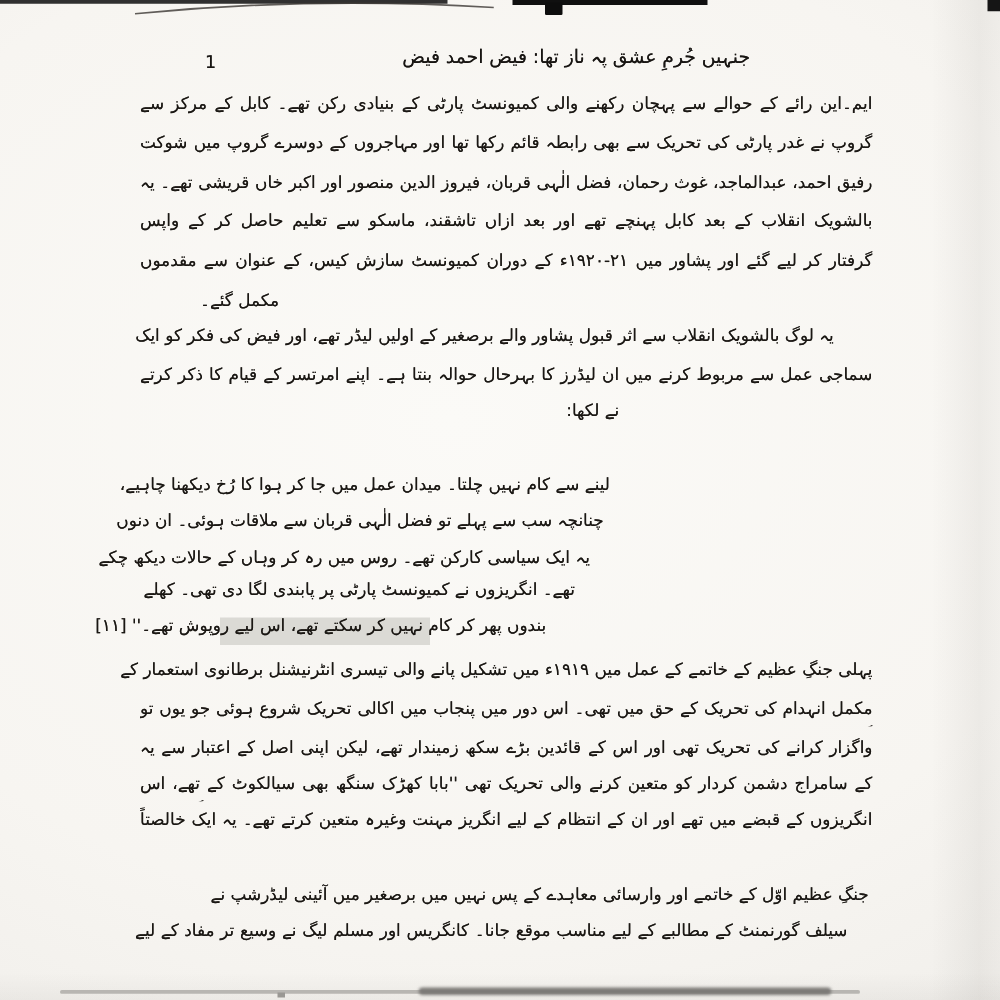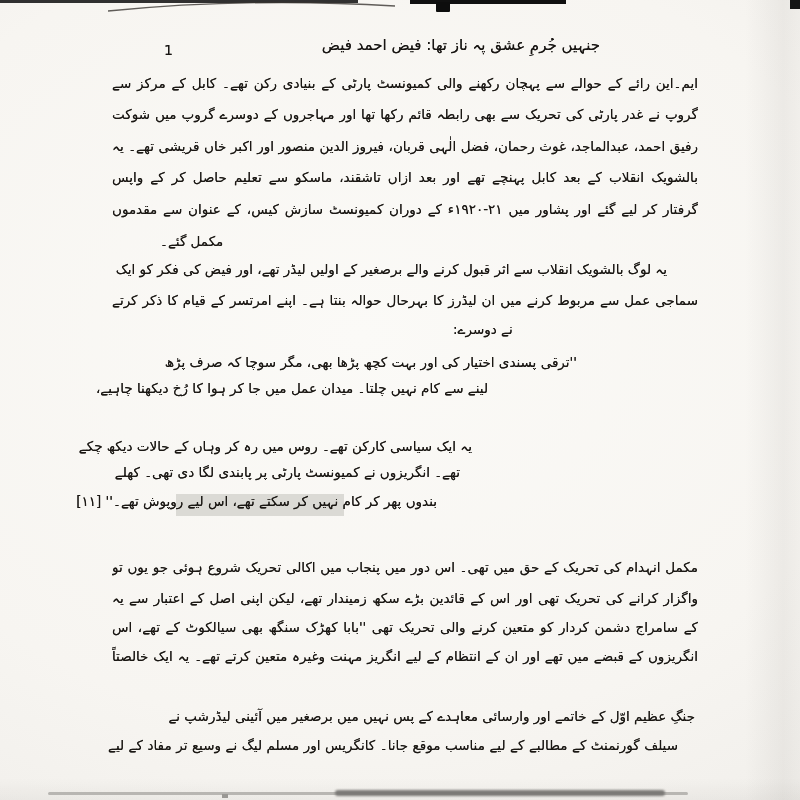--- a/index.html
+++ b/index.html
@@ -77,30 +77,31 @@
   <div class="hdr-title">جنہیں جُرمِ عشق پہ ناز تھا: فیض احمد فیض</div>
   <div class="pg-num">1</div>
 
   <div class="line just p1l1">ایم۔این رائے کے حوالے سے پہچان رکھنے والی کمیونسٹ پارٹی کے بنیادی رکن تھے۔ کابل کے مرکز سے مہاجر</div>
   <div class="line just p1l2">گروپ نے غدر پارٹی کی تحریک سے بھی رابطہ قائم رکھا تھا اور مہاجروں کے دوسرے گروپ میں شوکت عثمانی،</div>
   <div class="line just p1l3">رفیق احمد، عبدالماجد، غوث رحمان، فضل الٰہی قربان، فیروز الدین منصور اور اکبر خاں قریشی تھے۔ یہ ۱۹۲۰ء میں</div>
   <div class="line just p1l4">بالشویک انقلاب کے بعد کابل پہنچے تھے اور بعد ازاں تاشقند، ماسکو سے تعلیم حاصل کر کے واپس ہندوستان پہنچے تو</div>
   <div class="line just p1l5">گرفتار کر لیے گئے اور پشاور میں ۲۱-۱۹۲۰ء کے دوران کمیونسٹ سازش کیس، کے عنوان سے مقدموں میں ملوث کر</div>
   <div class="line la p1l6">مکمل گئے۔</div>
 
-  <div class="line ra p2l1">یہ لوگ بالشویک انقلاب سے اثر قبول کرنے والے برصغیر کے اولیں لیڈر تھے، اور فیض کی فکر کو ایک</div>
+  <div class="line ra p2l1">یہ لوگ بالشویک انقلاب سے اثر قبول پشاور والے برصغیر کے اولیں لیڈر تھے، اور فیض کی فکر کو ایک</div>
   <div class="line just p2l2">سماجی عمل سے مربوط کرنے میں ان لیڈرز کا بہرحال حوالہ بنتا ہے۔ اپنے امرتسر کے قیام کا ذکر کرتے ہوئے فیض</div>
-  <div class="line la p2l3">نے دوسرے:</div>
+  <div class="line la p2l3">نے لکھا:</div>
 
-  <div class="line ra q1">''ترقی پسندی اختیار کی اور بہت کچھ پڑھا بھی، مگر سوچا کہ صرف پڑھ</div>
   <div class="line ra q2">لینے سے کام نہیں چلتا۔ میدان عمل میں جا کر ہوا کا رُخ دیکھنا چاہیے،</div>
+  <div class="line ra q3">چنانچہ سب سے پہلے تو فضل الٰہی قربان سے ملاقات ہوئی۔ ان دنوں</div>
   <div class="line ra q5">تھے۔ انگریزوں نے کمیونسٹ پارٹی پر پابندی لگا دی تھی۔ کھلے</div>
   <div class="line ra q4">یہ ایک سیاسی کارکن تھے۔ روس میں رہ کر وہاں کے حالات دیکھ چکے</div>
   <div class="line ra q6">بندوں پھر کر کام نہیں کر سکتے تھے، اس لیے روپوش تھے۔'' [۱۱]</div>
 
+  <div class="line ra p3l1">پہلی جنگِ عظیم کے خاتمے کے عمل میں ۱۹۱۹ء میں تشکیل پانے والی تیسری انٹرنیشنل برطانوی استعمار کے</div>
   <div class="line just p3l2">مکمل انہدام کی تحریک کے حق میں تھی۔ اس دور میں پنجاب میں اکالی تحریک شروع ہوئی جو یوں تو گوردوارے</div>
   <div class="line just p3l3">واگزار کرانے کی تحریک تھی اور اس کے قائدین بڑے سکھ زمیندار تھے، لیکن اپنی اصل کے اعتبار سے یہ بھی پنجاب</div>
   <div class="line just p3l4">کے سامراج دشمن کردار کو متعین کرنے والی تحریک تھی ''بابا کھڑک سنگھ بھی سیالکوٹ کے تھے، اس دور میں گوردوارے</div>
   <div class="line just p3l5">انگریزوں کے قبضے میں تھے اور ان کے انتظام کے لیے انگریز مہنت وغیرہ متعین کرتے تھے۔ یہ ایک خالصتاً اینٹی</div>
 
   <div class="line ra p4l1">جنگِ عظیم اوّل کے خاتمے اور وارسائی معاہدے کے پس نہیں میں برصغیر میں آئینی لیڈرشپ نے</div>
   <div class="line wide p4l2">سیلف گورنمنٹ کے مطالبے کے لیے مناسب موقع جانا۔ کانگریس اور مسلم لیگ نے وسیع تر مفاد کے لیے تعاون کا</div>
 
 </div>
 

